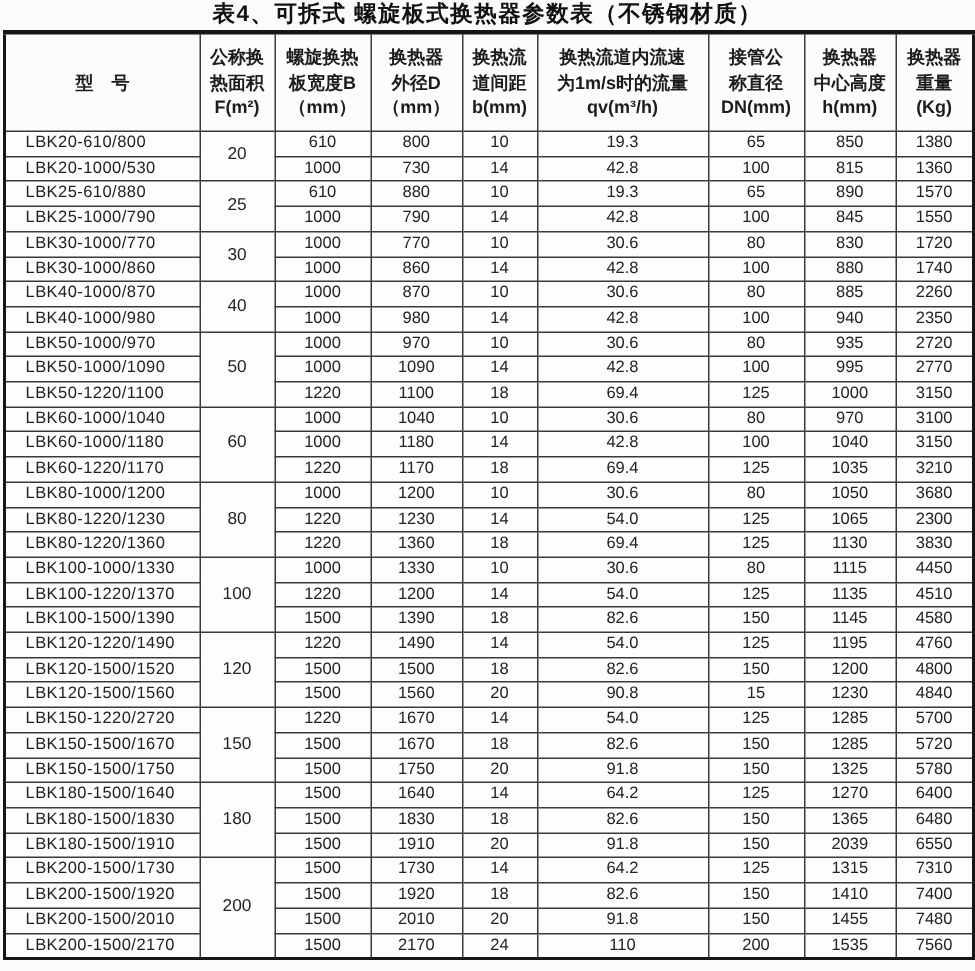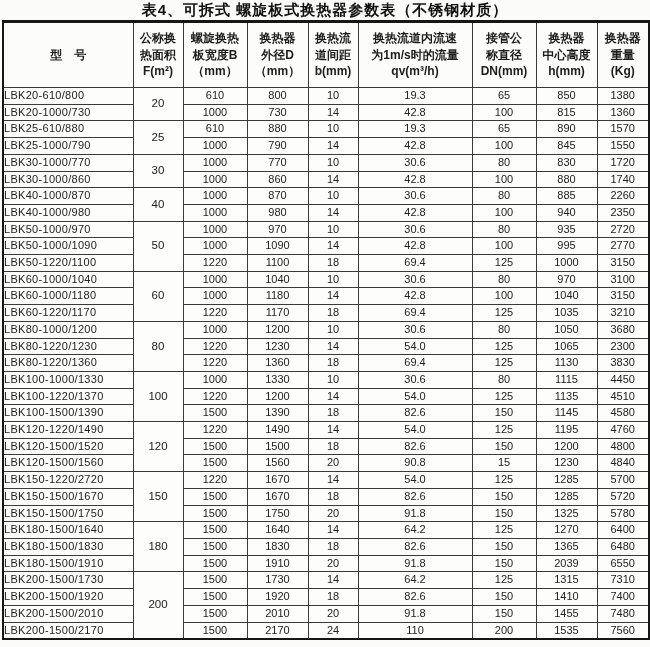--- a/index.html
+++ b/index.html
@@ -53,20 +53,21 @@
   }
   thead th .hline { display: block; }
   tbody td {
     font-size: 11px;
     height: 15.7px;
     line-height: 15.7px;
     color: #222;
   }
   tbody td.model-cell {
     text-align: left;
+    padding-left: 13px;
     letter-spacing: 0.3px;
   }
   tbody td.area-cell {
     font-size: 11.5px;
   }
   
   col.c-model  { width: 130px; }
   col.c-area   { width: 50px; }
   col.c-width  { width: 64px; }
   col.c-diam   { width: 61px; }
@@ -147,21 +148,21 @@
           <td class="area-cell" rowspan="2">20</td>
           <td class="value-cell">610</td>
           <td class="value-cell">800</td>
           <td class="value-cell">10</td>
           <td class="value-cell">19.3</td>
           <td class="value-cell">65</td>
           <td class="value-cell">850</td>
           <td class="value-cell">1380</td>
         </tr>
         <tr>
-          <td class="model-cell">LBK20-1000/730</td>
+          <td class="model-cell">LBK20-1000/530</td>
           <td class="value-cell">1000</td>
           <td class="value-cell">730</td>
           <td class="value-cell">14</td>
           <td class="value-cell">42.8</td>
           <td class="value-cell">100</td>
           <td class="value-cell">815</td>
           <td class="value-cell">1360</td>
         </tr>
         <tr>
           <td class="model-cell">LBK25-610/880</td>

